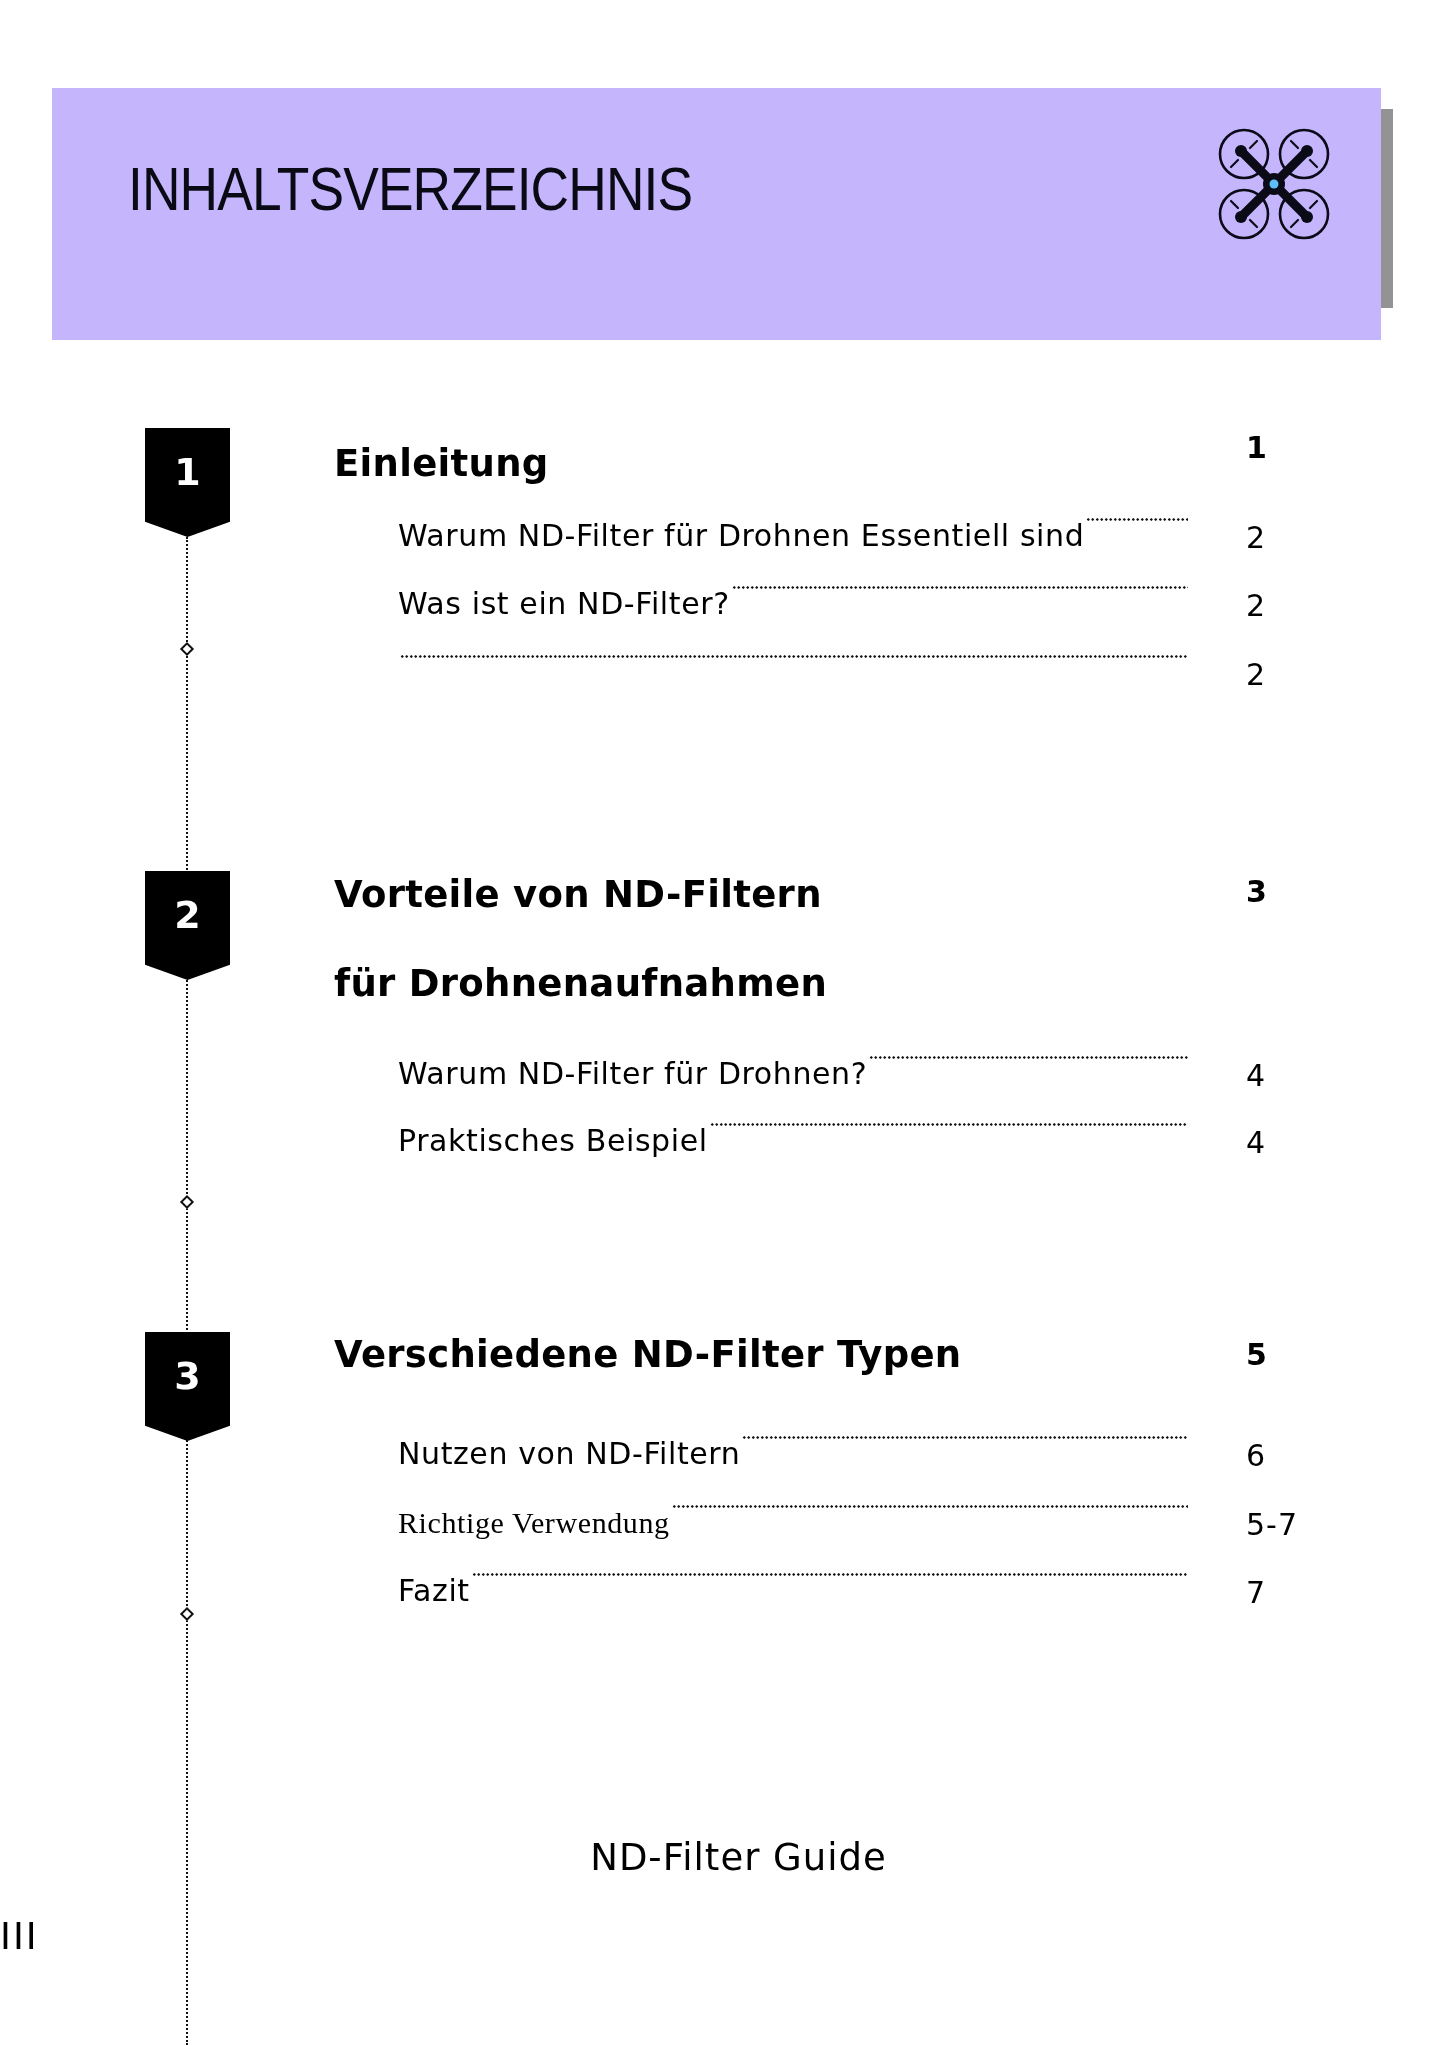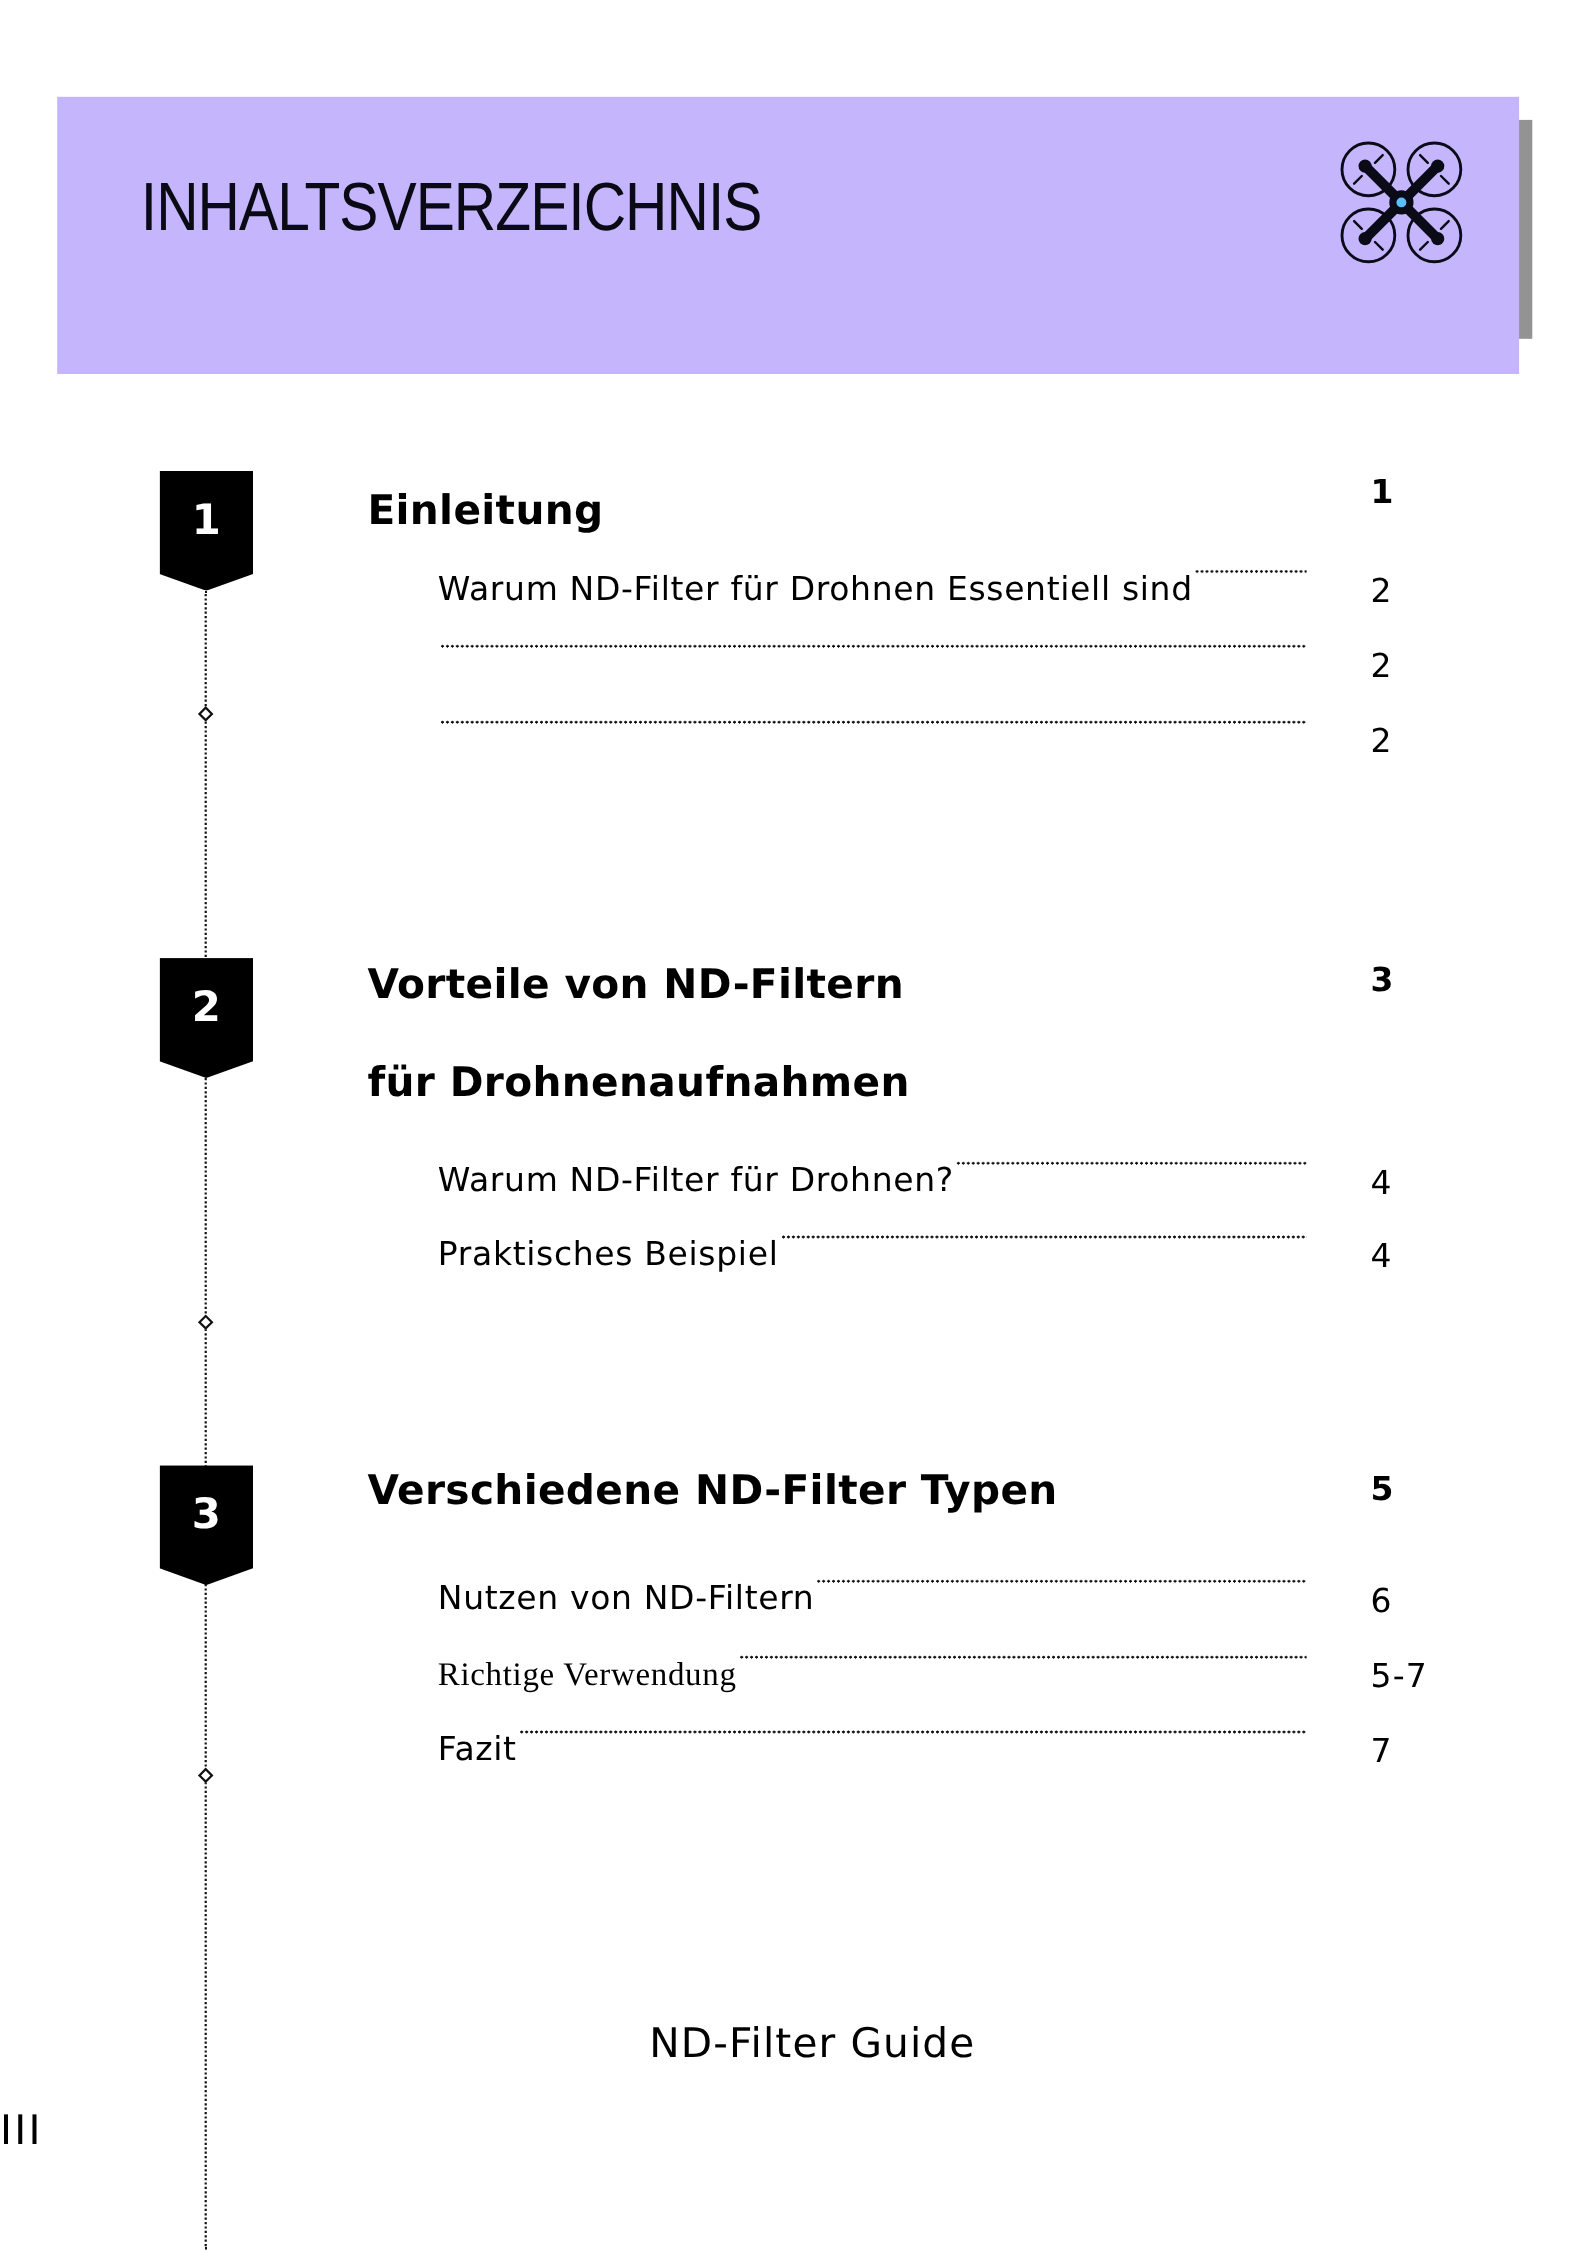--- a/index.html
+++ b/index.html
@@ -131,20 +131,21 @@
 <div class="chapter-title" style="top:419px;">Einleitung</div>
 <div class="chapter-page" style="top:430px;">1</div>
 
 <div class="sub" style="top:518px;">
   <span class="label">Warum ND-Filter für Drohnen Essentiell sind</span>
   <span class="leader"></span>
 </div>
 <div class="sub-page" style="top:520px;">2</div>
 
 <div class="sub" style="top:586px;">
+  <span class="label">Was ist ein ND-Filter?</span>
   <span class="leader"></span>
 </div>
 <div class="sub-page" style="top:588px;">2</div>
 
 <div class="sub" style="top:655px;">
   <span class="leader"></span>
 </div>
 <div class="sub-page" style="top:657px;">2</div>
 
 <div class="badge" style="top:871px;">

